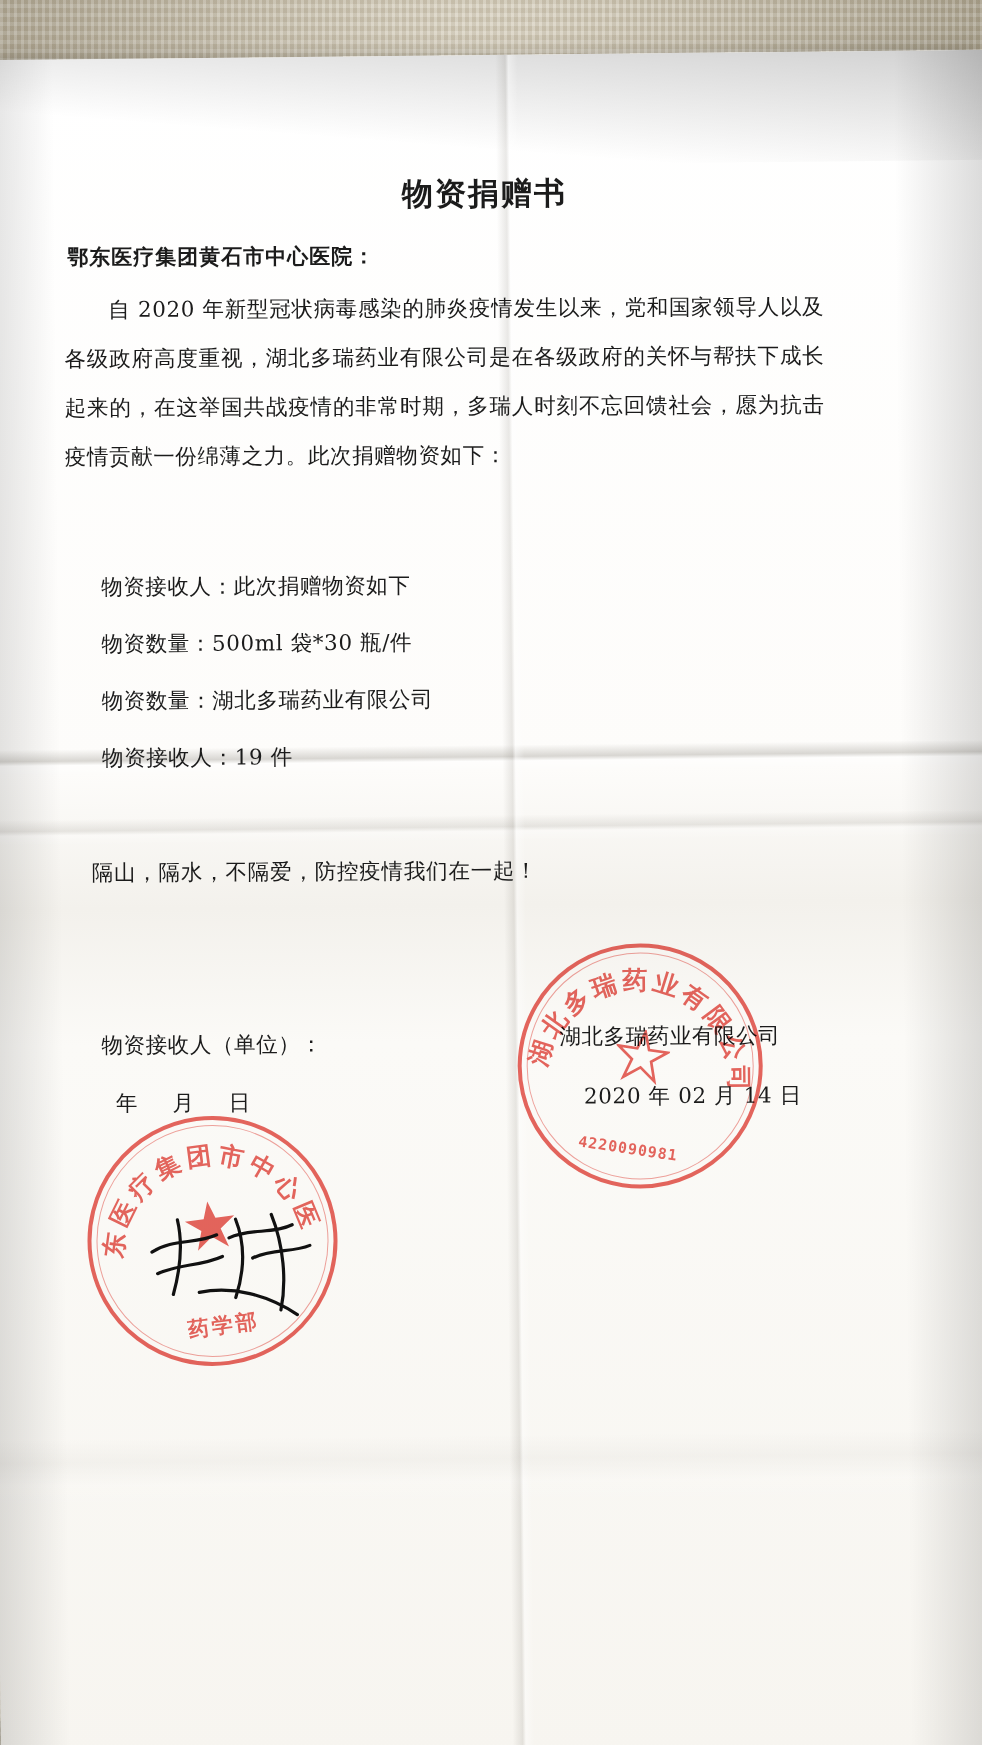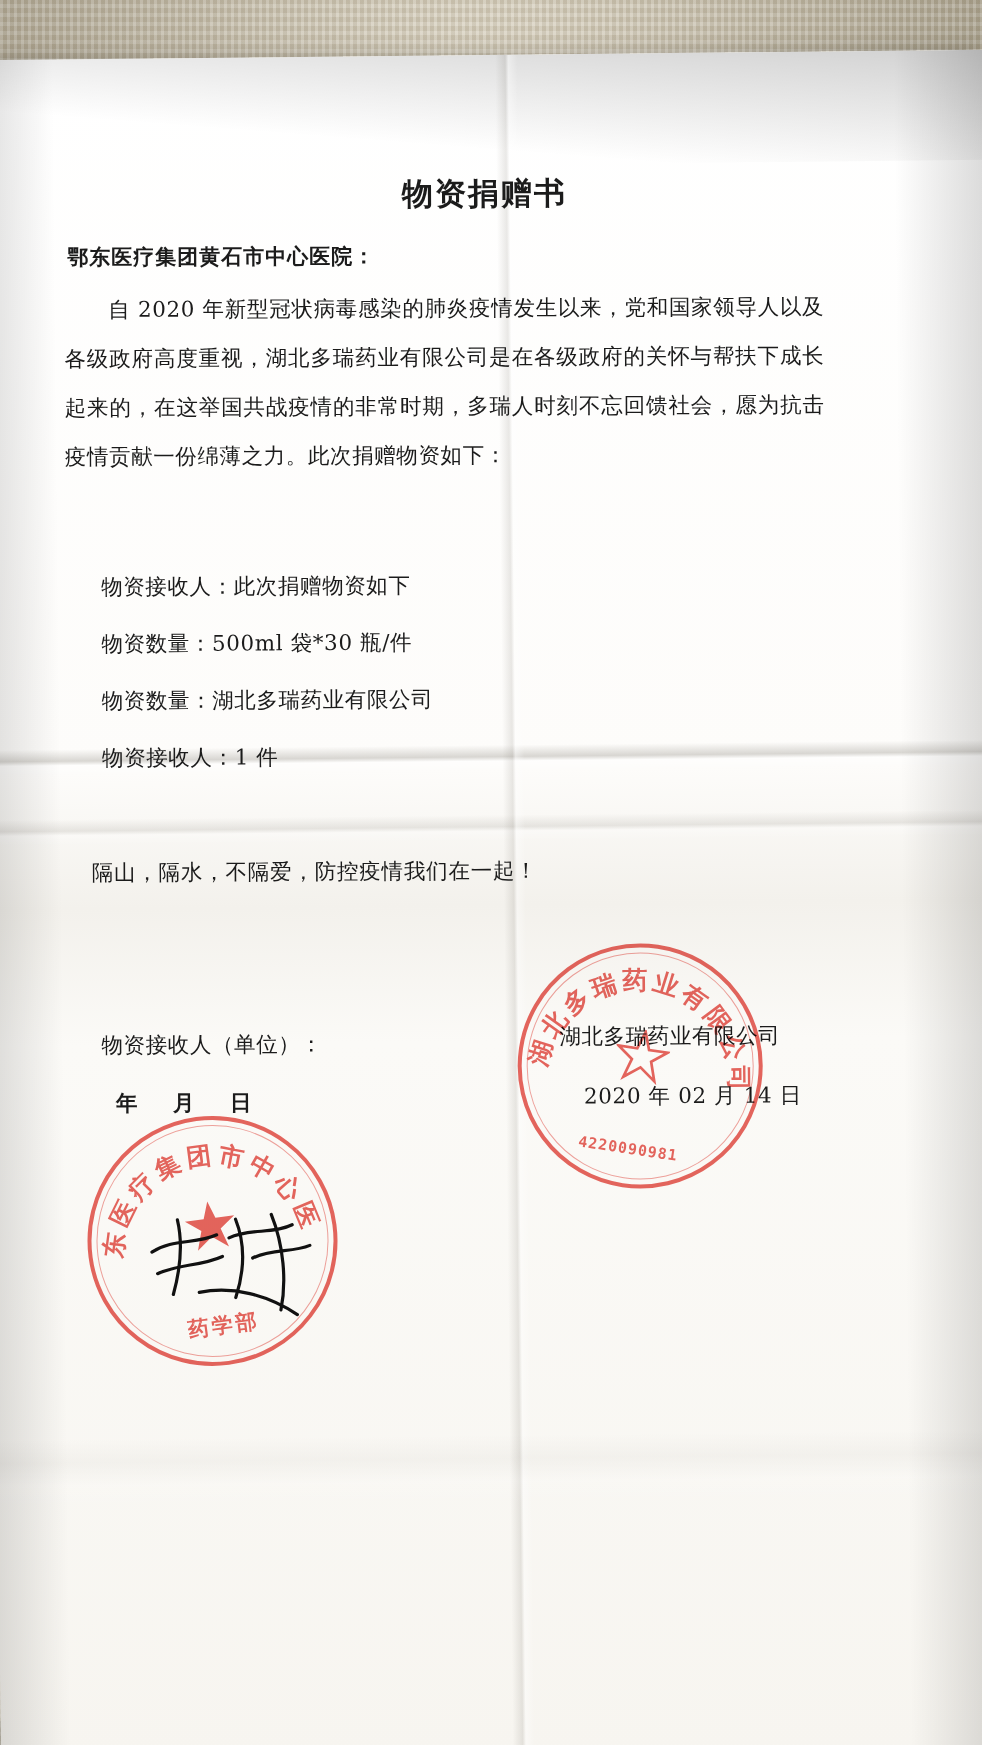--- a/index.html
+++ b/index.html
@@ -136,21 +136,20 @@
     letter-spacing: 0.6px;
     transform: rotate(0.3deg);
   }
   .receiver-date {
     position: absolute;
     left: 122px;
     top: 1030px;
     font-size: 21.5px;
     letter-spacing: 14px;
     transform: rotate(0.3deg);
-    font-weight: bold;
   }
 
   .donor {
     position: absolute;
     left: 566px;
     top: 968px;
     font-size: 21.5px;
     letter-spacing: 0.6px;
     transform: rotate(0.3deg);
   }
@@ -281,21 +280,21 @@
       <div class="item-row">
         <span class="item-label">物资接收人：</span><span class="item-value">此次捐赠物资如下</span>
       </div>
       <div class="item-row">
         <span class="item-label">物资数量：</span><span class="item-value">500ml 袋*30 瓶/件</span>
       </div>
       <div class="item-row">
         <span class="item-label">物资数量：</span><span class="item-value">湖北多瑞药业有限公司</span>
       </div>
       <div class="item-row">
-        <span class="item-label">物资接收人：</span><span class="item-value">1 件</span>
+        <span class="item-label">物资接收人：</span><span class="item-value">19 件</span>
       </div>
     </div>
 
     <div class="slogan">隔山，隔水，不隔爱，防控疫情我们在一起！</div>
 
     <div class="receiver">物资接收人（单位）：</div>
     <div class="receiver-date">年 月 日</div>
 
     <div class="donor">湖北多瑞药业有限公司</div>
     <div class="donor-date">2020 年 02 月 14 日</div>

